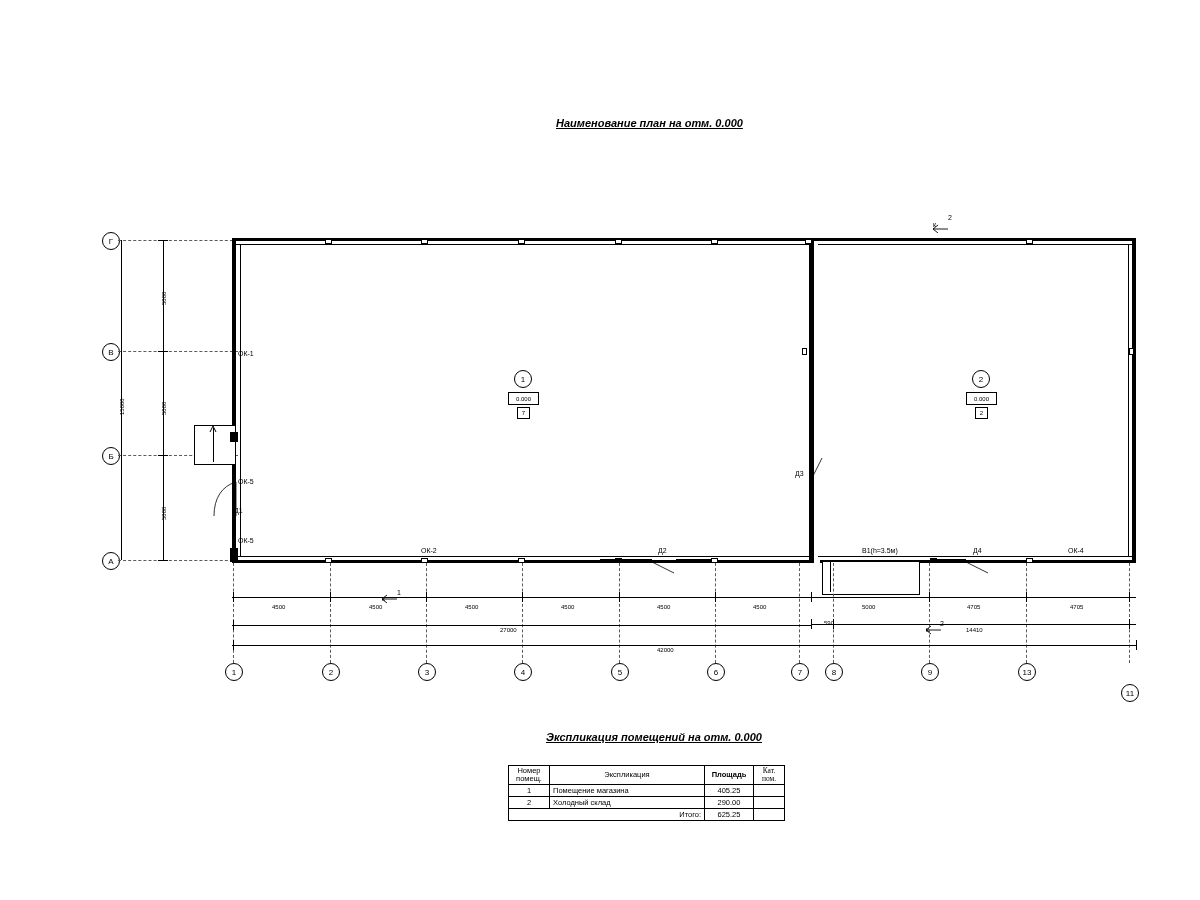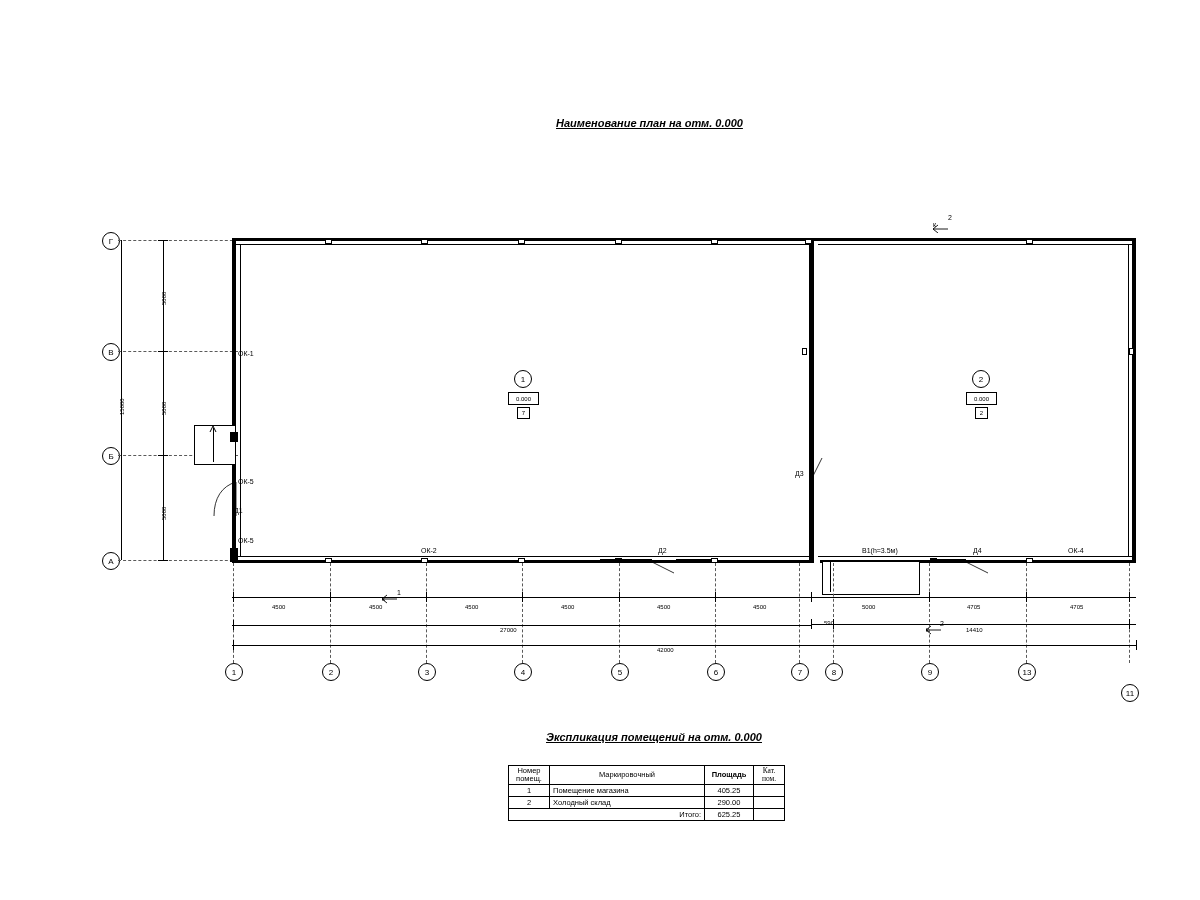--- a/index.html
+++ b/index.html
@@ -236,21 +236,21 @@
   <div class="abs title" style="left:546px;top:731px;">Экспликация помещений на отм. 0.000</div>
 
   <div class="abs" style="left:508px;top:765px;">
     <table class="expl">
       <thead>
         <tr>
           <th class="c" style="width:34px;line-height:1.05;">
             <span>Номер</span><br>
             <span>помещ.</span>
           </th>
-          <th class="c" style="width:148px;">Маркировочный</th>
+          <th class="c" style="width:148px;">Экспликация</th>
           <th class="c" style="width:42px;font-weight:bold;">Площадь</th>
           <th class="c" style="width:24px;line-height:1.05;font-family:Liberation Serif, serif;">
             <span>Кат.</span><br>
             <span>пом.</span>
           </th>
         </tr>
       </thead>
       <tbody>
         <tr>
           <td class="c">1</td>

